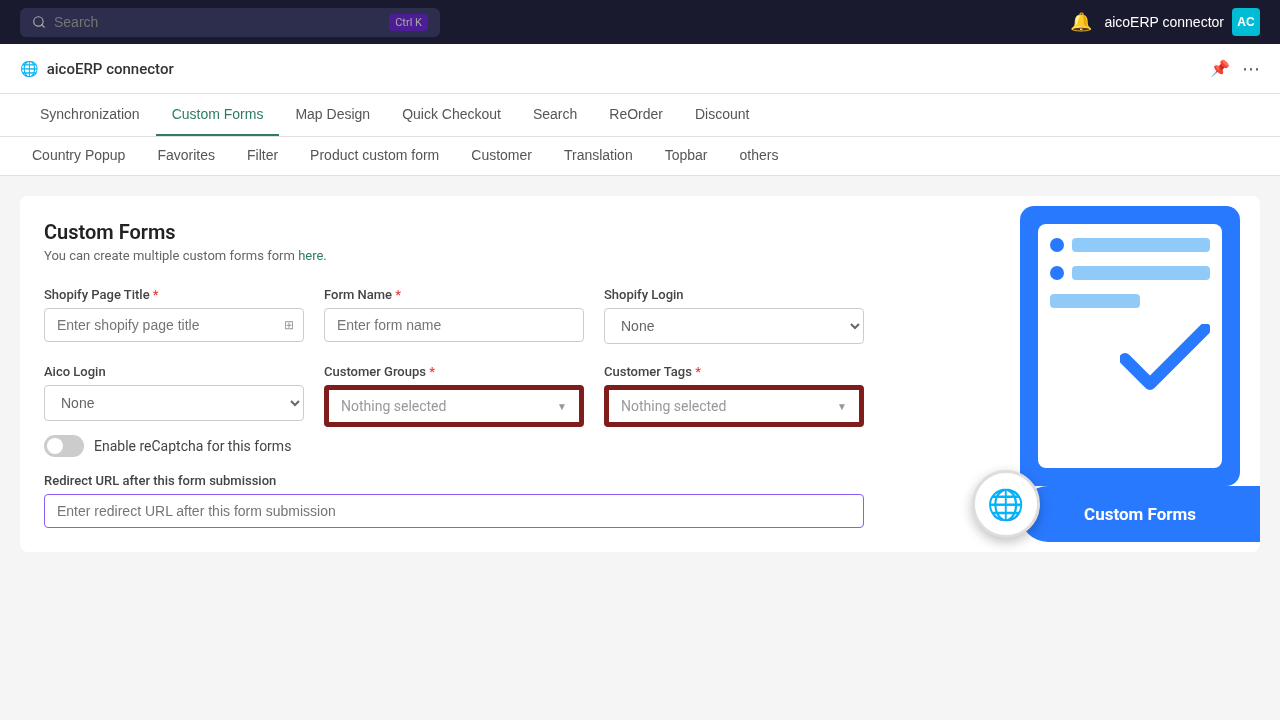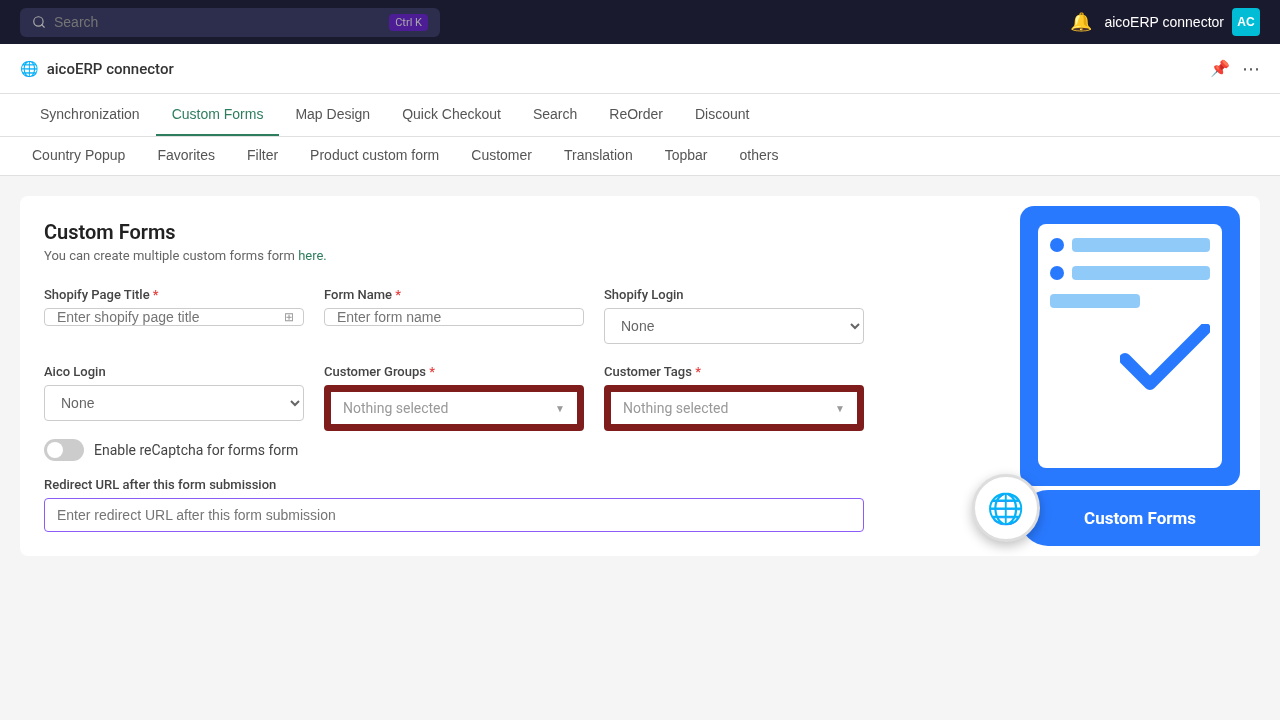--- a/index.html
+++ b/index.html
@@ -42,27 +42,27 @@
     .card-title { font-size: 20px; font-weight: 600; color: #222; }
     .card-subtitle { font-size: 13px; color: #666; margin-top: 4px; }
     .card-subtitle a { color: #2e7d5e; text-decoration: none; }
     .add-form-btn { background: #fff; border: 2px solid #2e7d5e; color: #2e7d5e; padding: 10px 20px; border-radius: 6px; cursor: pointer; font-size: 14px; font-weight: 500; white-space: nowrap; }
 
     
     .form-grid { display: grid; grid-template-columns: 1fr 1fr 1fr; gap: 20px; max-width: 820px; }
     .form-group { display: flex; flex-direction: column; gap: 6px; }
     .form-label { font-size: 13px; color: #444; font-weight: 500; }
     .form-label .required { color: #e53e3e; }
-    .form-input { border: 1px solid #ccc; border-radius: 4px; padding: 0 12px; font-size: 14px; color: #666; outline: none; position: relative; }
+    .form-input { border: 1px solid #ccc; border-radius: 4px; padding: 8px 12px; font-size: 14px; color: #666; outline: none; position: relative; }
     .input-wrapper { position: relative; }
     .input-icon { position: absolute; right: 10px; top: 50%; transform: translateY(-50%); color: #999; font-size: 12px; }
     .form-select { border: 1px solid #ccc; border-radius: 4px; padding: 8px 12px; font-size: 14px; color: #666; outline: none; background: #fff; appearance: auto; width: 100%; cursor: pointer; }
 
     
-    .multiselect { border: 7px solid #7f1d1d; border-radius: 4px; padding: 8px 12px; font-size: 14px; color: #999; background: #fff; cursor: pointer; display: flex; justify-content: space-between; align-items: center; width: 100%; }
+    .multiselect { border: 5px solid #7f1d1d; border-radius: 4px; padding: 8px 12px; font-size: 14px; color: #999; background: #fff; cursor: pointer; display: flex; justify-content: space-between; align-items: center; width: 100%; }
     .multiselect .arrow { color: #999; font-size: 10px; }
 
     
     .toggle-row { display: flex; align-items: center; gap: 10px; margin-top: 8px; }
     .toggle { position: relative; width: 40px; height: 22px; }
     .toggle input { opacity: 0; width: 0; height: 0; }
     .toggle-slider { position: absolute; top: 0; left: 0; right: 0; bottom: 0; background: #ccc; border-radius: 22px; cursor: pointer; }
     .toggle-slider:before { content: ''; position: absolute; width: 16px; height: 16px; left: 3px; bottom: 3px; background: #fff; border-radius: 50%; transition: 0.2s; }
     .toggle input:checked + .toggle-slider { background: #2e7d5e; }
     .toggle input:checked + .toggle-slider:before { transform: translateX(18px); }
@@ -200,21 +200,21 @@
         </div>
       </div>
 
     </div>
 
     <div class="toggle-row">
       <label class="toggle">
         <input type="checkbox" style="">
         <span class="toggle-slider"></span>
       </label>
-      <span class="toggle-label">Enable reCaptcha for forms form</span>
+      <span class="toggle-label">Enable reCaptcha for this forms</span>
     </div>
 
     <div class="redirect-section">
       <div class="redirect-label">Redirect URL after this form submission</div>
       <input type="text" class="redirect-input" placeholder="Enter redirect URL after this form submission" style="">
     </div>
 
     <div class="illustration">
 
       <div style="position:absolute; right:20px; top:10px; width:220px; height:280px; background:#2979ff; border-radius:14px;"></div>

